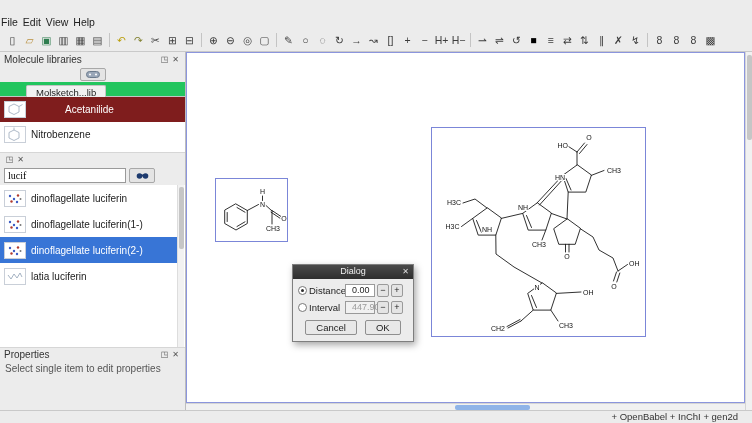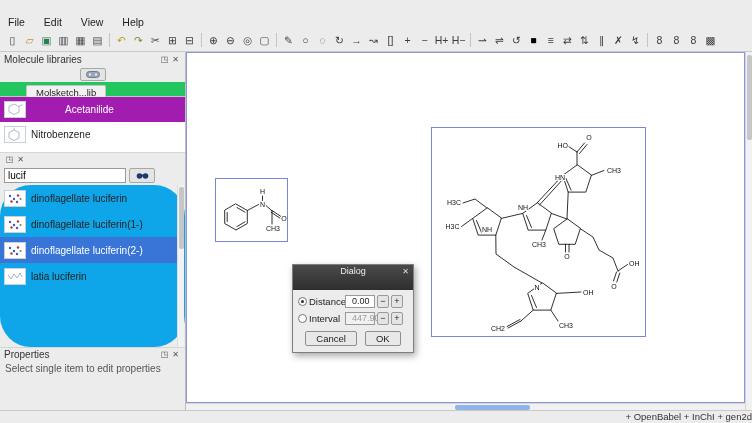--- a/index.html
+++ b/index.html
@@ -7,21 +7,21 @@
   .app { position:relative; width:752px; height:423px; background:#ececec; overflow:hidden; }
 
   
   .titlebar { position:absolute; top:0; left:0; right:0; height:15px; background:#262626; }
   .tb-title { position:absolute; left:0; right:0; text-align:center; font-size:10px; color:#d8d8d8; line-height:15px; }
   .tb-controls { position:absolute; right:2px; top:0; height:15px; display:flex; }
   .tb-ctl { width:15px; text-align:center; font-size:9px; color:#cfcfcf; line-height:15px; }
 
   
   .menubar { position:absolute; top:15px; left:0; right:0; height:14px; background:#ececec; font-size:10.5px; color:#222; }
-  .menu-item { display:inline-block; padding:0 8px; line-height:14px; }
+  .menu-item { display:inline-block; padding:0 1px; line-height:14px; }
 
   
   .toolbar { position:absolute; top:29px; left:0; right:0; height:23px; background:#ececec; border-bottom:1px solid #c9c9c9; display:flex; align-items:center; padding-left:4px; }
   .tbtn { width:17px; height:17px; font-size:10.5px; line-height:17px; text-align:center; color:#3c3c3c; flex:none; }
   .sep { width:1px; height:14px; background:#c4c4c4; margin:0 3px; flex:none; }
 
   
   .main { position:absolute; top:52px; left:0; right:0; bottom:13px; }
 
   
@@ -32,58 +32,58 @@
   .lib-toolbar { position:absolute; top:14px; left:0; right:0; height:16px; display:flex; align-items:center; justify-content:center; }
   .lib-mgr-btn { width:26px; height:13px; background:#e4e4e4; border:1px solid #a8a8a8; border-radius:2px; display:flex; align-items:center; justify-content:center; }
   .tabbar { position:absolute; top:30px; left:0; right:0; height:15px; background:#22c55e; border-bottom:1px solid #c4c4c4; }
   .tab { display:inline-block; margin-left:26px; padding:0 9px; height:15px; line-height:14px; background:#f1f1f1; border:1px solid #c4c4c4; border-bottom:none; border-radius:2px 2px 0 0; font-size:9.5px; color:#222; }
   .lib-list { position:absolute; top:45px; left:0; right:0; height:55px; background:#fff; }
   .list-row { display:flex; align-items:center; gap:5px; padding:0 4px; height:25px; font-size:10px; color:#222; }
   .ws-list .list-row { height:26px; }
   .row-sel { color:#fff; background:#3875d6; }
   .icbox { width:22px; height:17px; background:#fff; border:1px solid #c9cfd8; display:flex; align-items:center; justify-content:center; flex:none; }
   .search-row { position:absolute; top:114px; left:0; right:0; height:19px; display:flex; align-items:center; gap:3px; padding:0 4px; }
-  .search-input { width:122px; height:15px; border:1px solid #9a9a9a; background:#fff; font-size:10px; padding:0 3px; font-family:Liberation Sans, sans-serif; }
+  .search-input { width:122px; height:15px; border:1px solid #9a9a9a; background:#fff; font-size:10px; padding:0 3px; font-family:Liberation Serif, serif; }
   .search-btn { width:26px; height:15px; background:#e4e4e4; border:1px solid #a8a8a8; border-radius:2px; display:flex; align-items:center; justify-content:center; }
-  .ws-list { position:absolute; top:133px; left:0; right:0; height:162px; background:#0ea5e9; padding-right:5px;border-radius:31px; }
+  .ws-list { position:absolute; top:133px; left:0; right:0; height:162px; background:#ffffff; padding-right:5px; }
   .ws-scroll { position:absolute; right:1px; top:0; width:7px; height:100%; background:#f2f2f2; border-left:1px solid #ddd; }
   .ws-handle { position:absolute; top:2px; left:1px; width:5px; height:62px; background:#c6c6c6; border-radius:2px; }
   .props-hint { position:absolute; top:309px; left:0; right:0; padding:2px 5px; font-size:10px; color:#555; }
 
   
   .canvas { position:absolute; left:186px; top:0; right:7px; bottom:7px; background:#fff; border:1px solid #8b95dd; }
   .selbox { position:absolute; border:1px solid #7b86d8; }
   .box-acet { left:28px; top:125px; width:73px; height:64px; }
   .box-lucif { left:244px; top:74px; width:215px; height:210px; }
   .mol line, .mol polyline, .mol polygon { stroke:#1a1a1a; stroke-width:0.9; fill:none; stroke-linecap:round; }
   .mol text { font-size:7px; fill:#111; paint-order:stroke; stroke:#fff; stroke-width:2px; font-family:"Liberation Sans",sans-serif; }
 
   
   .hscroll { position:absolute; left:186px; right:7px; bottom:0; height:7px; background:#f1f1f1; border-top:1px solid #d5d5d5; }
   .hhandle { position:absolute; left:269px; top:1px; width:75px; height:5px; background:#8fb4e8; border-radius:2px; }
   .vscroll { position:absolute; right:0; top:0; width:7px; height:100%; background:#f1f1f1; border-left:1px solid #d5d5d5; }
   .vhandle { position:absolute; top:3px; left:1px; width:5px; height:85px; background:#c6c6c6; border-radius:2px; }
 
   
   .dialog { position:absolute; left:105px; top:211px; width:122px; background:#ececec; border:1px solid #7e7e7e; box-shadow:2px 3px 7px rgba(0,0,0,0.35); }
-  .dlg-title { position:relative; height:25px; background:linear-gradient(#4a4a4a,#2e2e2e); color:#eee; font-size:9px; text-align:center; line-height:13px; }
+  .dlg-title { position:relative; height:14px; background:linear-gradient(#4a4a4a,#2e2e2e); color:#eee; font-size:9px; text-align:center; line-height:13px; }
   .dlg-close { position:absolute; right:2px; top:0; width:11px; font-size:8px; color:#ddd; }
   .dlg-body { padding:5px 5px 6px; }
   .dlg-row { display:flex; align-items:center; gap:2px; margin-bottom:4px; font-size:9.5px; color:#222; }
   .radio { width:9px; height:9px; border:1px solid #777; border-radius:50%; background:#fff; position:relative; flex:none; }
   .radio.on::after { content:""; position:absolute; inset:2px; background:#2d2d2d; border-radius:50%; }
   .dlg-label { width:34px; flex:none; }
   .spin-val { width:30px; height:13px; border:1px solid #9a9a9a; background:#fff; font-size:9px; line-height:11px; padding:0 6px; flex:none; }
   .spin-val.dis { color:#9b9b9b; background:#f1f1f1; }
   .spin-btn { width:12px; height:13px; border:1px solid #9a9a9a; background:#e4e4e4; font-size:9px; line-height:11px; text-align:center; border-radius:2px; flex:none; }
   .dlg-buttons { display:flex; justify-content:center; gap:8px; margin-top:6px; }
   .dlg-btn { border:1px solid #8f8f8f; background:#e8e8e8; border-radius:2px; font-size:9.5px; padding:1px 10px; color:#222; }
 
   
-  .statusbar { position:absolute; bottom:0; left:0; right:0; height:13px; background:#ececec; border-top:1px solid #c9c9c9; font-size:9.5px; color:#333; text-align:right; line-height:12px; padding-right:0; }
+  .statusbar { position:absolute; bottom:0; left:0; right:0; height:13px; background:#ececec; border-top:1px solid #c9c9c9; font-size:9.5px; color:#333; text-align:right; line-height:12px; padding-right:14px; }
 </style>
 </head>
 <body>
 
 <div class="app">
 
 
   <div class="menubar">
     <span class="menu-item">File</span>
     <span class="menu-item">Edit</span>
@@ -157,21 +157,21 @@
               <circle cx="10" cy="4.5" r="1" fill="#fff"></circle>
             </svg>
         </span>
       </div>
 
       <div class="tabbar">
         <span class="tab">Molsketch...lib</span>
       </div>
 
       <div class="lib-list">
-        <div class="list-row row-sel" style="background-color: #a21caf; gap: 39px;">
+        <div class="list-row row-sel" style="background-color: #7f1d1d; gap: 39px;">
           <span class="icbox">
             <svg width="18" height="15" viewBox="0 0 18 15">
                 <polygon points="8,2 13,4.5 13,10 8,12.5 3,10 3,4.5" fill="none" stroke="#9aa8ba" stroke-width="0.8"></polygon>
                 <line x1="13" y1="4.5" x2="16.5" y2="2.5" stroke="#9aa8ba" stroke-width="0.8"></line>
               </svg>
           </span>
           <span>Acetanilide</span>
         </div>
         <div class="list-row">
           <span class="icbox">

